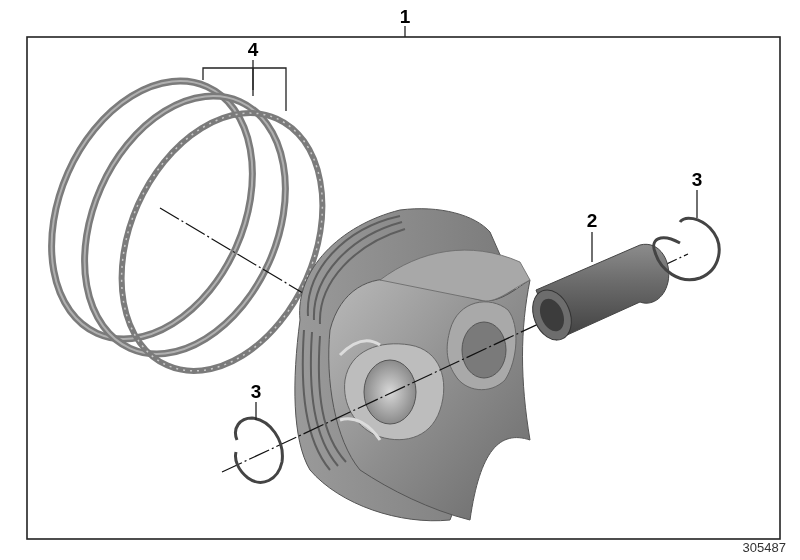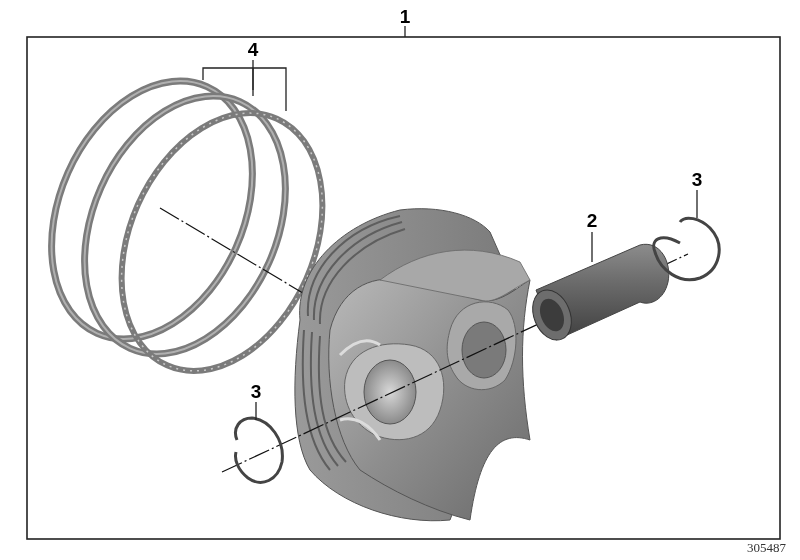--- a/index.html
+++ b/index.html
@@ -1,19 +1,19 @@
 <!DOCTYPE html>
 <html><head>
 <meta charset="utf-8">
 <style>
   html, body { margin:0; padding:0; background:#ffffff; }
   body { width:800px; height:560px; position:relative; overflow:hidden; font-family:"Liberation Sans", sans-serif; }
   #canvas { position:absolute; left:0; top:0; width:800px; height:560px; }
   .callout { position:absolute; font-family:"Liberation Sans", sans-serif; font-weight:bold; font-size:19px; color:#000; line-height:1; transform:translateX(-50%); }
-  .ref { position:absolute; right:14px; top:540px; font-size:13px; color:#333; font-family:Liberation Serif, serif; }
+  .ref { position:absolute; right:14px; top:540px; font-size:13px; color:#333; font-family:Liberation Sans, sans-serif; }
 </style>
 </head>
 <body>
 
 <svg id="canvas" width="800" height="560" viewBox="0 0 800 560" xmlns="http://www.w3.org/2000/svg">
   <defs>
     <linearGradient id="pistonBody" x1="0" y1="0" x2="1" y2="1">
       <stop offset="0" stop-color="#b9b9b9"></stop>
       <stop offset="0.5" stop-color="#8e8e8e"></stop>
       <stop offset="1" stop-color="#6a6a6a"></stop>

